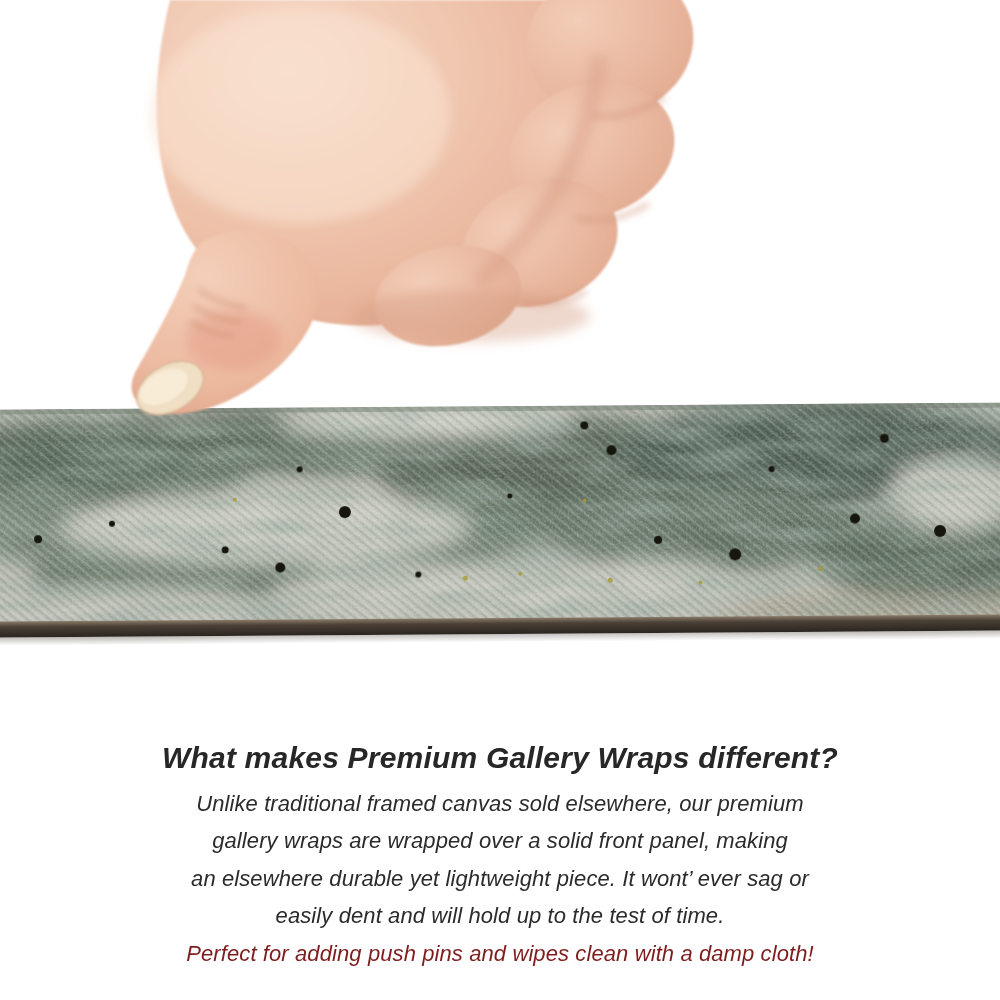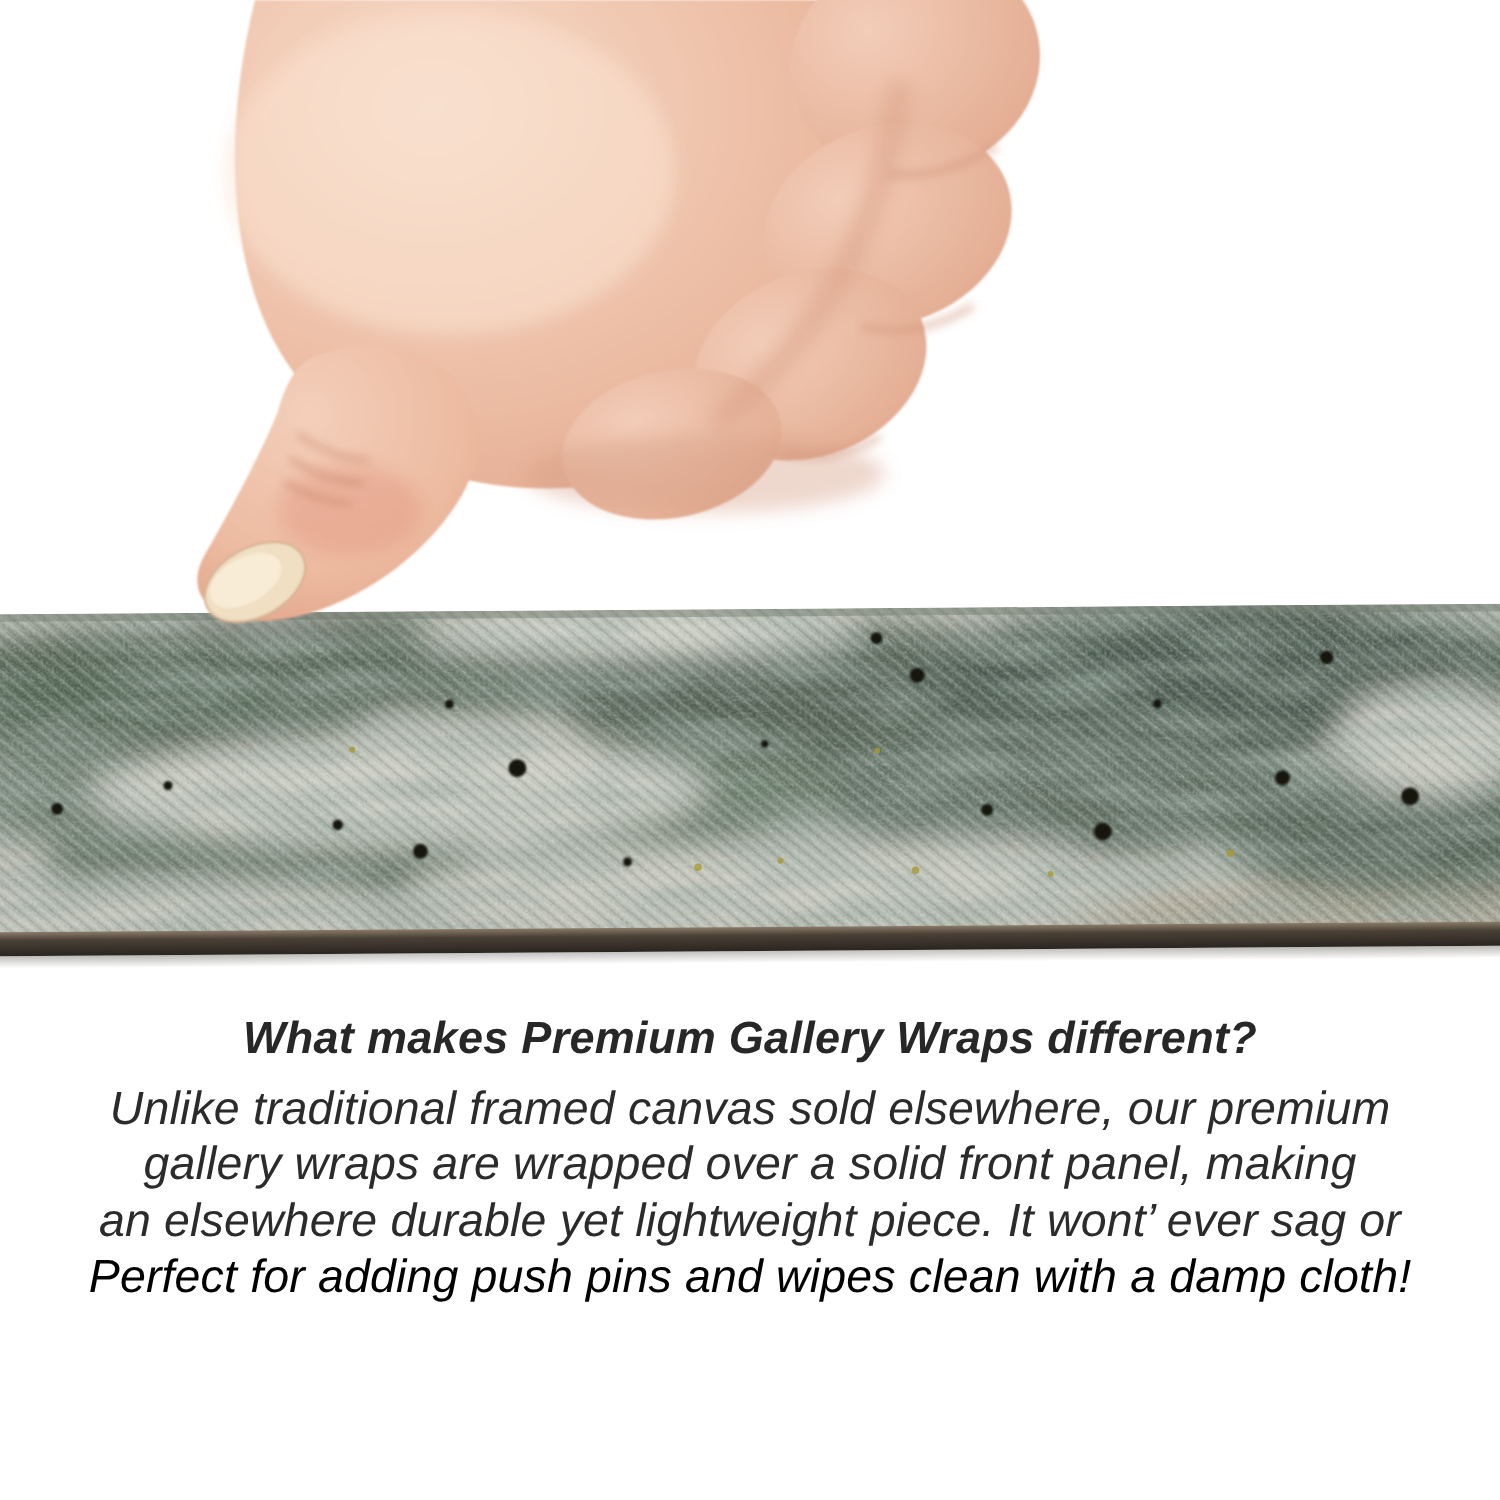--- a/index.html
+++ b/index.html
@@ -9,29 +9,29 @@
   }
   .stage{position:absolute;inset:0;width:1000px;height:1000px;background:#ffffff;}
   .canvas-strip{
     position:absolute;left:-10px;top:406px;width:1020px;height:236px;
     transform:rotate(-0.4deg);transform-origin:50% 50%;
   }
   .hand-photo{
     position:absolute;left:115px;top:0;width:580px;height:420px;z-index:3;
   }
   .caption{
-    position:absolute;left:0;top:673px;width:1000px;text-align:center;z-index:4;
+    position:absolute;left:0;top:738px;width:1000px;text-align:center;z-index:4;
   }
   .caption h2{
     margin:0 0 7px 0;
     font-style:italic;font-weight:700;font-size:30px;line-height:40px;
     letter-spacing:0.2px;
   }
   .cap-line{
-    font-style:italic;font-weight:400;font-size:31px;line-height:37.4px;
+    font-style:italic;font-weight:400;font-size:22px;line-height:37.4px;
     letter-spacing:0.1px;
   }
 </style>
 </head>
 <body>
 
 <div class="stage">
 
   <div class="canvas-strip">
     <svg width="1020" height="236" viewBox="0 0 1020 236" xmlns="http://www.w3.org/2000/svg">
@@ -200,16 +200,17 @@
         <ellipse cx="50" cy="384" rx="26" ry="15" fill="#f9eeda" opacity="0.85"></ellipse>
       </g>
     </g>
   </svg>
 
   <div class="caption">
     <h2 style="color: rgb(39, 39, 39);">What makes Premium Gallery Wraps different?</h2>
     <div class="cap-line" style="color: rgb(43, 43, 43);">Unlike traditional framed canvas sold elsewhere, our premium</div>
     <div class="cap-line" style="color: rgb(43, 43, 43); text-align: center;">gallery wraps are wrapped over a solid front panel, making</div>
     <div class="cap-line" style="color: rgb(43, 43, 43);">an elsewhere durable yet lightweight piece. It wont’ ever sag or</div>
-    <div class="cap-line" style="color: #000000;">Perfect for adding push pins and wipes clean with a damp cloth!</div>
+    <div class="cap-line" style="color: rgb(43, 43, 43);">easily dent and will hold up to the test of time.</div>
+    <div class="cap-line" style="color: #7f1d1d;">Perfect for adding push pins and wipes clean with a damp cloth!</div>
   </div>
 
 </div>
 
 </body></html>

